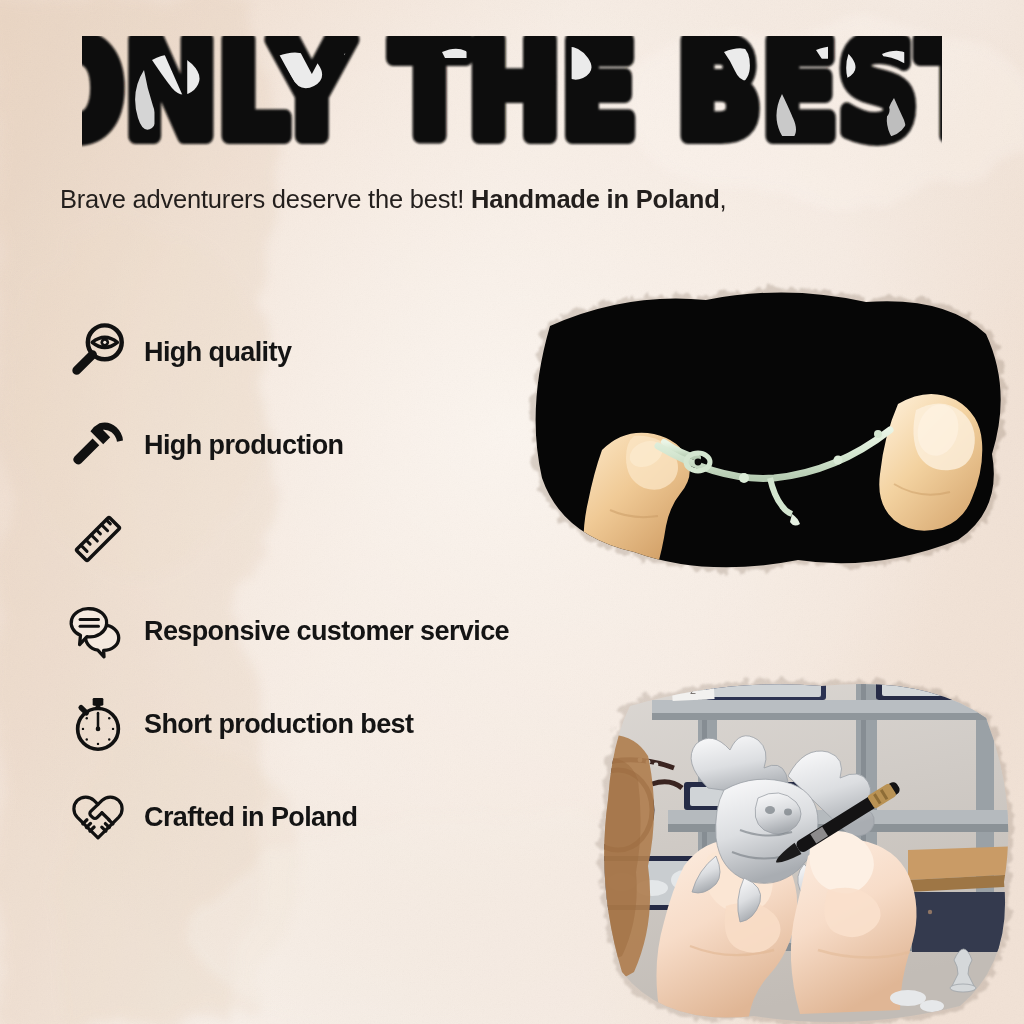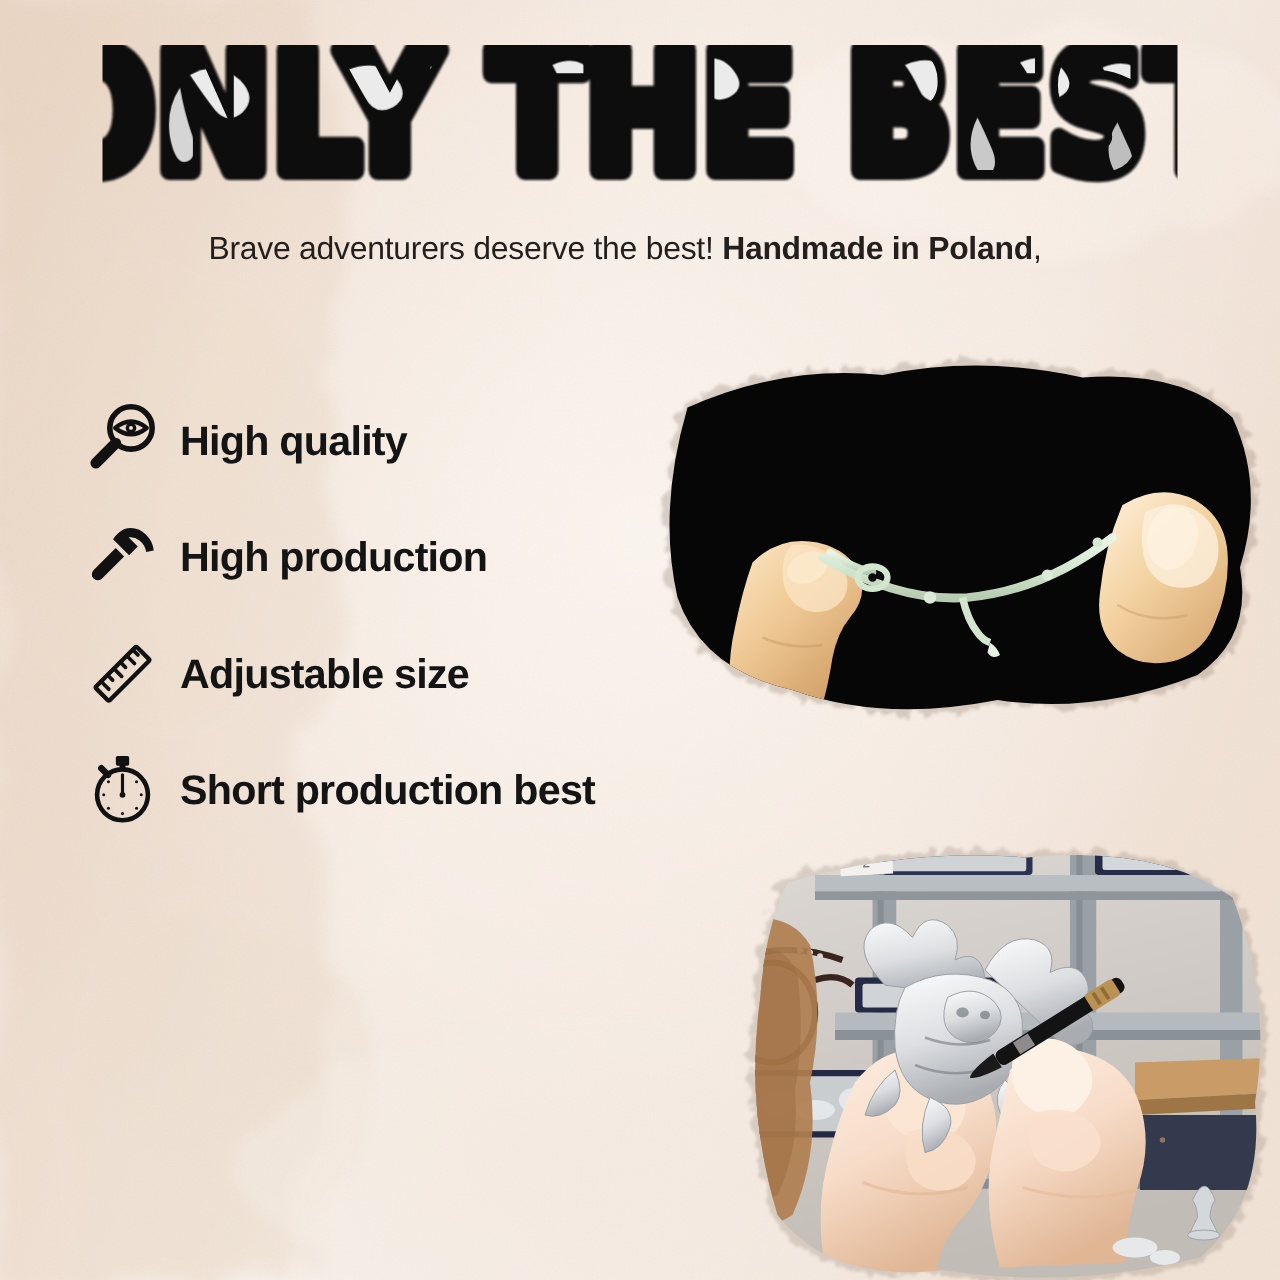--- a/index.html
+++ b/index.html
@@ -16,43 +16,43 @@
 
   
   #headline-wrap{
     position:absolute; left:0; top:36px; width:1024px; height:128px;
     z-index:5; text-align:center;
   }
   #headline-svg{ display:block; margin:0 auto; }
 
   
   #subtitle{
-    position:absolute; left:48px; top:182px; width:904px;
-    z-index:5; text-align:center;
+    position:absolute; left:60px; top:182px; width:904px;
+    z-index:5; 
     font-size:25.5px; line-height:35px; color:#231f1d;
     letter-spacing:-0.2px;
   }
   #subtitle b{ font-weight:700; }
 
   
   #features{
     position:absolute; left:62px; top:306px; width:700px;
     z-index:6;
   }
   .feature-row{
     display:flex; align-items:center;
     height:93px;
   }
   .feature-icon{
     width:72px; min-width:72px; height:72px;
     display:flex; align-items:center; justify-content:center;
   }
   .feature-icon svg{ display:block; }
   .feature-label{
-    font-size:33px; font-weight:700; color:#141414;
+    font-size:27px; font-weight:700; color:#141414;
     letter-spacing:-0.6px; white-space:nowrap;
     margin-left:10px;
   }
 
   
   .photo{ position:absolute; z-index:4; }
   #photo-top{ left:506px; top:272px; width:518px; height:330px; }
   #photo-bottom{ left:556px; top:660px; width:468px; height:364px; }
   .photo svg{ display:block; width:100%; height:100%; }
 </style>
@@ -176,23 +176,37 @@
             <line x1="15" y1="24" x2="15" y2="33"></line>
             <line x1="22.5" y1="24" x2="22.5" y2="30"></line>
             <line x1="30" y1="24" x2="30" y2="33"></line>
             <line x1="37.5" y1="24" x2="37.5" y2="30"></line>
             <line x1="45" y1="24" x2="45" y2="33"></line>
             <line x1="52" y1="24" x2="52" y2="30"></line>
           </g>
         </g>
       </svg>
     </div>
-    <div class="feature-label">Adjustable size</div>
   </div>
 
+  <div class="feature-row">
+    <div class="feature-icon">
+      <svg width="62" height="62" viewBox="0 0 64 64">
+
+        <path d="M38 25 a15.5 13 0 1 1 -0.2 26 l0.4 6.6 l-6.4 -6.9 a15.5 13 0 0 1 6.2 -25.7 Z" fill="#f4e9df" stroke="#111" stroke-width="3.4" stroke-linejoin="round"></path>
+
+        <path d="M23 8 a17.5 14.5 0 1 1 -2.4 28.8 l-7.6 8.2 l0.9 -9.6 A17.5 14.5 0 0 1 23 8 Z" fill="#f4e9df" stroke="#111" stroke-width="3.4" stroke-linejoin="round"></path>
+        <g stroke="#111" stroke-width="3.1" stroke-linecap="round">
+          <line x1="13.5" y1="19" x2="32.5" y2="19"></line>
+          <line x1="13.5" y1="26" x2="32.5" y2="26"></line>
+        </g>
+      </svg>
+    </div>
+    <div class="feature-label">Responsive customer service</div>
+  </div>
 
   <div class="feature-row">
     <div class="feature-icon">
       <svg width="62" height="62" viewBox="0 0 64 64">
         <circle cx="32" cy="36" r="21" fill="none" stroke="#111" stroke-width="3.8"></circle>
         <rect x="26.5" y="4" width="11" height="8" rx="1.4" fill="#111"></rect>
         <rect x="29.5" y="11" width="5" height="5" fill="#111"></rect>
         <path d="M14.5 14 l5.5 5.5" stroke="#111" stroke-width="5.4" stroke-linecap="round"></path>
         <line x1="32" y1="36" x2="32" y2="19.5" stroke="#111" stroke-width="2.6" stroke-linecap="round"></line>
         <circle cx="32" cy="36" r="2.4" fill="#111"></circle>
@@ -204,20 +218,37 @@
           <circle cx="32" cy="51.5" r="1.25"></circle>
           <circle cx="20.4" cy="47" r="1.25"></circle>
           <circle cx="16.5" cy="36" r="1.25"></circle>
           <circle cx="20.4" cy="25.1" r="1.25"></circle>
         </g>
       </svg>
     </div>
     <div class="feature-label">Short production best</div>
   </div>
 
+  <div class="feature-row">
+    <div class="feature-icon">
+      <svg width="62" height="62" viewBox="0 0 64 64">
+        <g fill="none" stroke="#111" stroke-width="3.3" stroke-linejoin="round" stroke-linecap="round">
+
+          <path d="M32 52.5 L10.5 31 a12.2 12.2 0 0 1 17.3 -17.2 L32 18
+                   l4.2 -4.2 a12.2 12.2 0 0 1 17.3 17.2 Z"></path>
+
+          <path d="M32 18 l-7.5 7.2 a3 3 0 0 0 0 4.3 l2.2 2.1 a3 3 0 0 0 4.3 0 L36 26.6"></path>
+          <path d="M36 26.6 l7.4 7.2"></path>
+          <path d="M20.6 33.8 l-4.3 4.2 M24.3 37.6 l-4.3 4.2 M28 41.3 l-4.3 4.2"></path>
+          <path d="M43.2 33.9 l4.2 4.2 M39.6 37.7 l4.2 4.1 M35.9 41.4 l4.2 4.2"></path>
+        </g>
+      </svg>
+    </div>
+    <div class="feature-label">Crafted in Poland</div>
+  </div>
 
 </div>
 
 <div class="photo" id="photo-top">
   <svg viewBox="0 0 518 330">
     <defs>
       <filter id="tearTop">
         <feTurbulence type="fractalNoise" baseFrequency="0.052" numOctaves="5" seed="3" result="t"></feTurbulence>
         <feDisplacementMap in="SourceGraphic" in2="t" scale="30" xChannelSelector="R" yChannelSelector="G"></feDisplacementMap>
       </filter>

